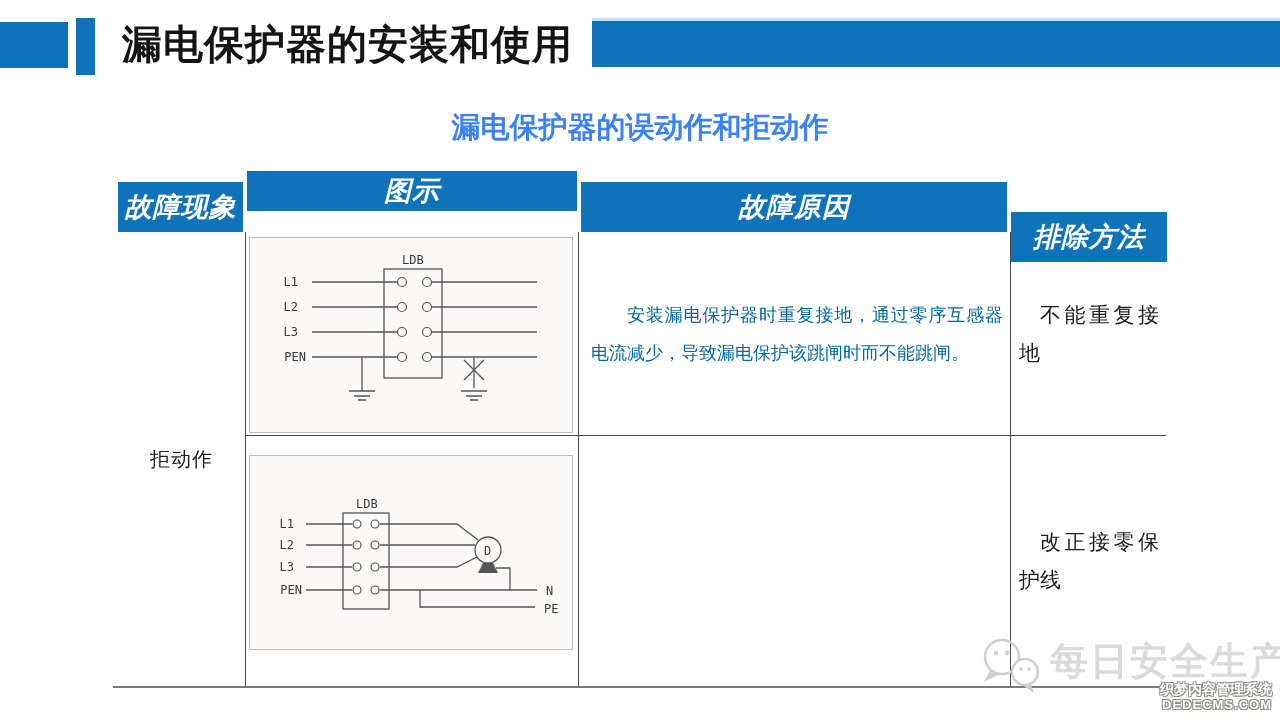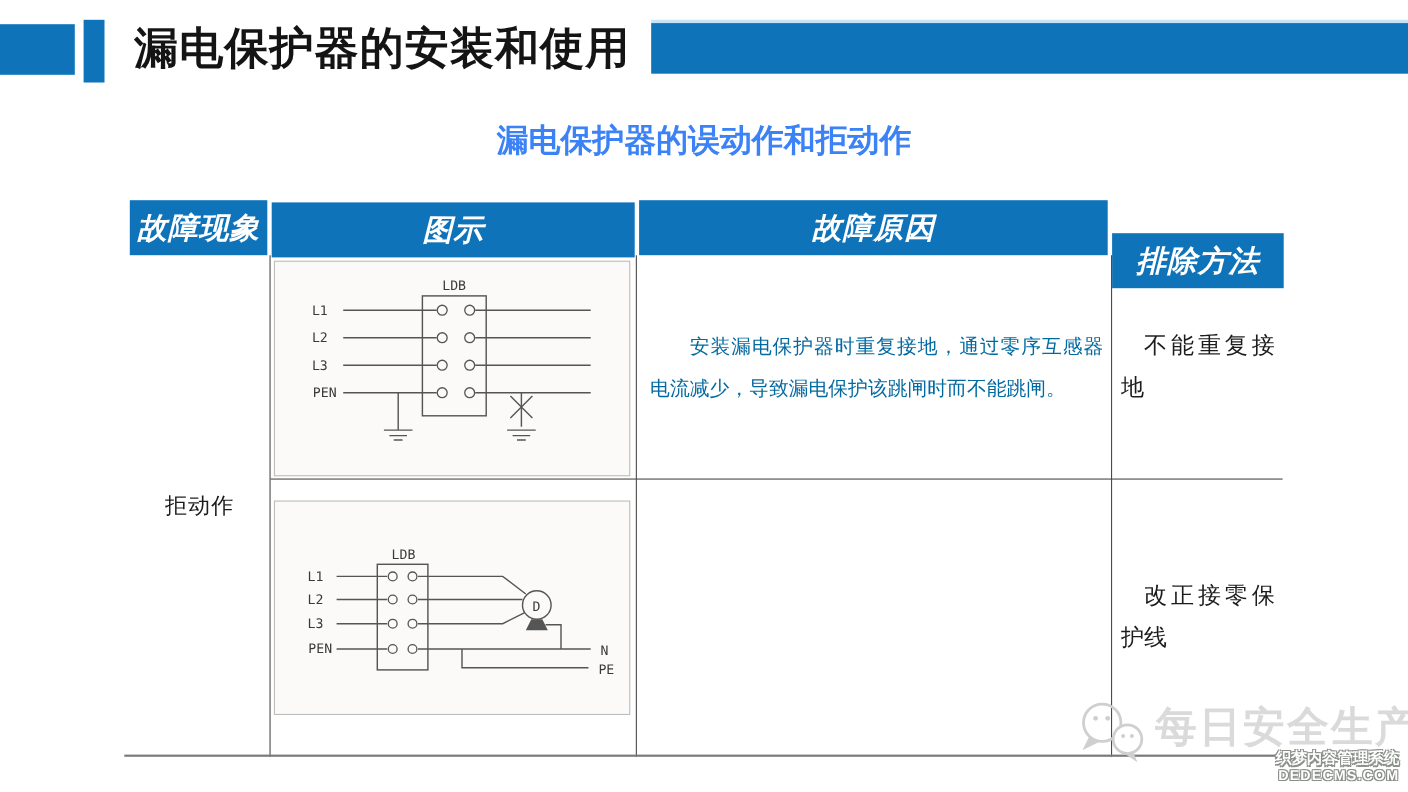--- a/index.html
+++ b/index.html
@@ -15,21 +15,21 @@
   .hdr-bar{left:592px;top:21px;width:688px;height:46px;background:#0F73BA;
            box-shadow:0 -3px 0 rgba(130,195,235,.45);}
 
   
   .subtitle{left:0;top:108px;width:1280px;text-align:center;font-size:29px;font-weight:bold;color:#3b82f6;}
 
   
   .th{background:#0F73BA;color:#fff;font-weight:bold;font-size:27px;display:flex;
       align-items:center;justify-content:center;letter-spacing:1px;font-style:italic;}
   .th1{left:118px;top:182px;width:125px;height:50px;}
-  .th2{left:247px;top:184px;width:330px;height:50px;text-align:center;}
+  .th2{left:247px;top:171px;width:330px;height:40px;text-align:center;}
   .th3{left:581px;top:182px;width:426px;height:50px;}
   .th4{left:1011px;top:182px;width:156px;height:50px;margin-top:30px;}
 
   
   .vline{width:1px;background:#4a4a4a;top:232px;height:456px;}
   .v1{left:245px;} .v2{left:578px;} .v3{left:1010px;}
   .hdiv{left:246px;top:435px;width:920px;height:1px;background:#4a4a4a;}
   .hbottom{left:113px;top:686px;width:1053px;height:2px;background:#7a7a7a;}
 
   

